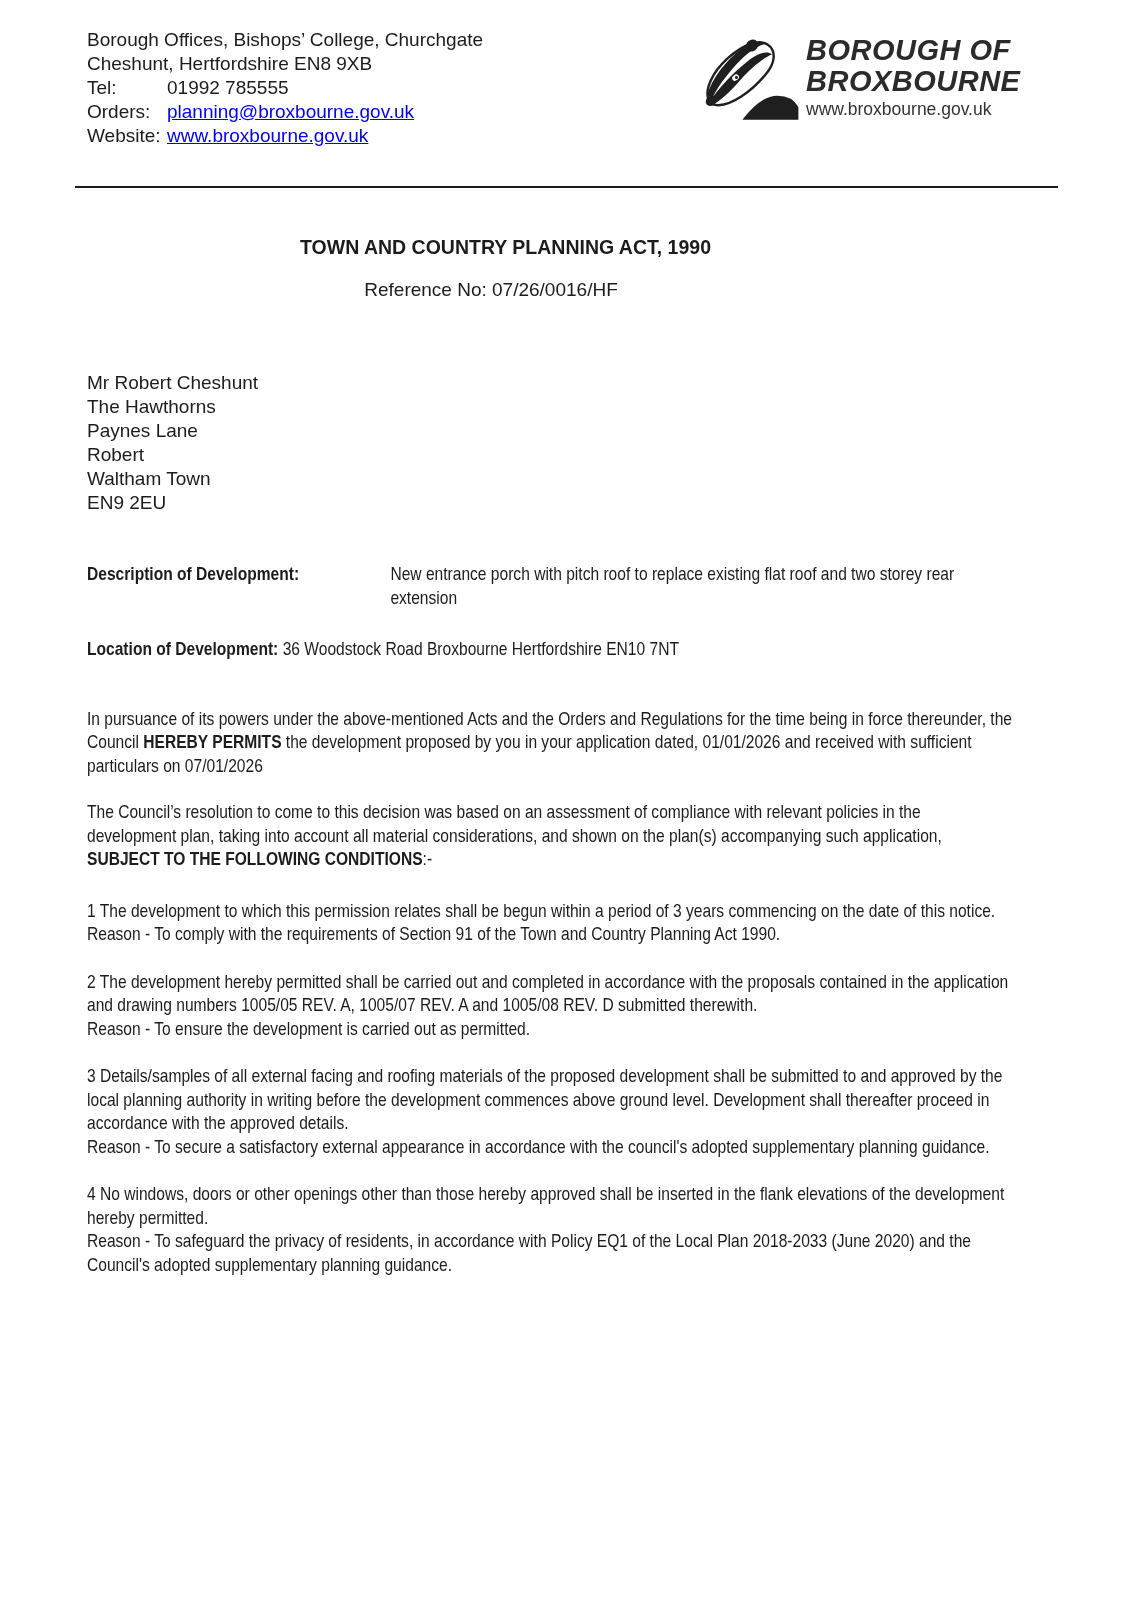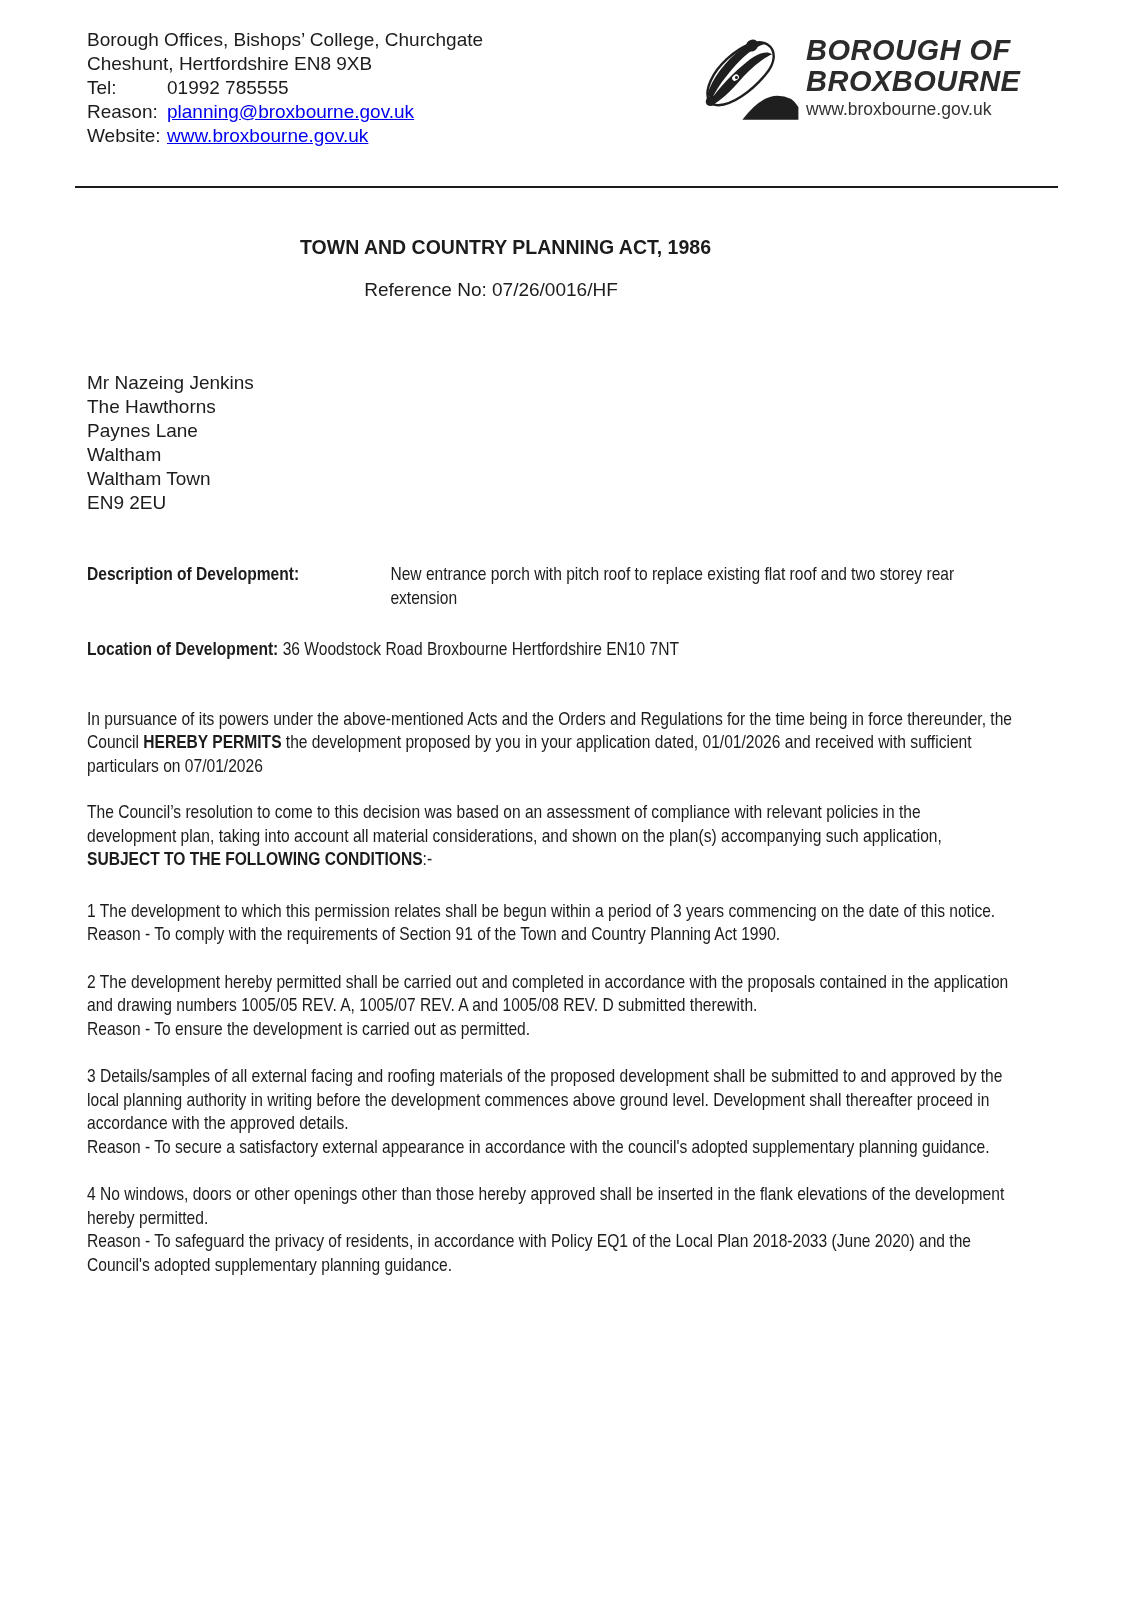--- a/index.html
+++ b/index.html
@@ -67,21 +67,21 @@
 <div class="page">
 
   <div class="header">
     <div class="contact">
       <div>Borough Offices, Bishops’ College, Churchgate</div>
       <div>Cheshunt, Hertfordshire EN8 9XB</div>
       <div class="contact-row">
         <span class="lbl">Tel:</span><span>01992 785555</span>
       </div>
       <div class="contact-row">
-        <span class="lbl">Reason:</span><a href="#">planning@broxbourne.gov.uk</a>
+        <span class="lbl">Orders:</span><a href="#">planning@broxbourne.gov.uk</a>
       </div>
       <div class="contact-row">
         <span class="lbl">Website:</span><a href="#">www.broxbourne.gov.uk</a>
       </div>
     </div>
 
     <div class="logo">
       <span>
         <svg viewBox="0 0 130 112" width="104" height="90" aria-hidden="true">
 
@@ -106,28 +106,28 @@
       <div class="logo-text">
         <div class="logo-title">BOROUGH OF</div>
         <div class="logo-title">BROXBOURNE</div>
         <div class="logo-url">www.broxbourne.gov.uk</div>
       </div>
     </div>
   </div>
 
   <hr class="rule">
 
-  <div class="doc-title">TOWN AND COUNTRY PLANNING ACT, 1986</div>
+  <div class="doc-title">TOWN AND COUNTRY PLANNING ACT, 1990</div>
   <div class="reference">Reference No: 07/26/0016/HF</div>
 
   <div class="recipient">
-    <div>Mr Nazeing Jenkins</div>
+    <div>Mr Robert Cheshunt</div>
     <div>The Hawthorns</div>
     <div>Paynes Lane</div>
-    <div>Waltham</div>
+    <div>Robert</div>
     <div>Waltham Town</div>
     <div>EN9 2EU</div>
   </div>
 
   <div class="narrow desc-row">
     <div class="desc-label">Description of Development:</div>
     <div class="desc-value">New entrance porch with pitch roof to replace existing flat roof and two storey rear extension</div>
   </div>
 
   <div class="narrow loc-row">

